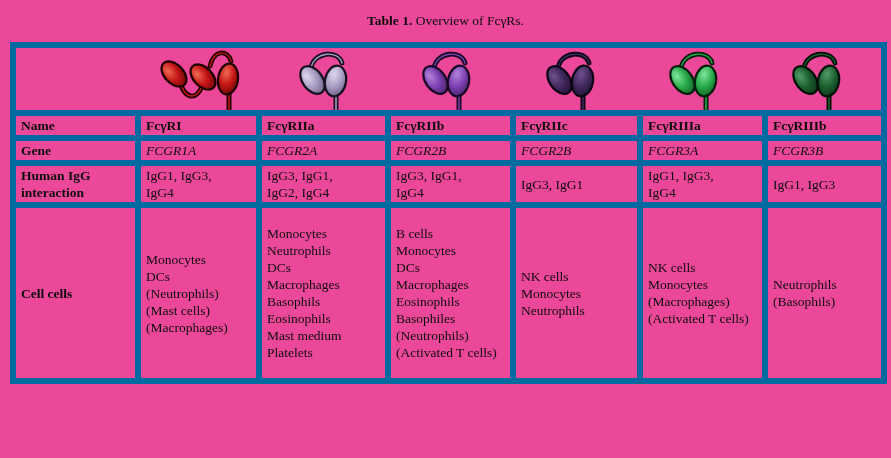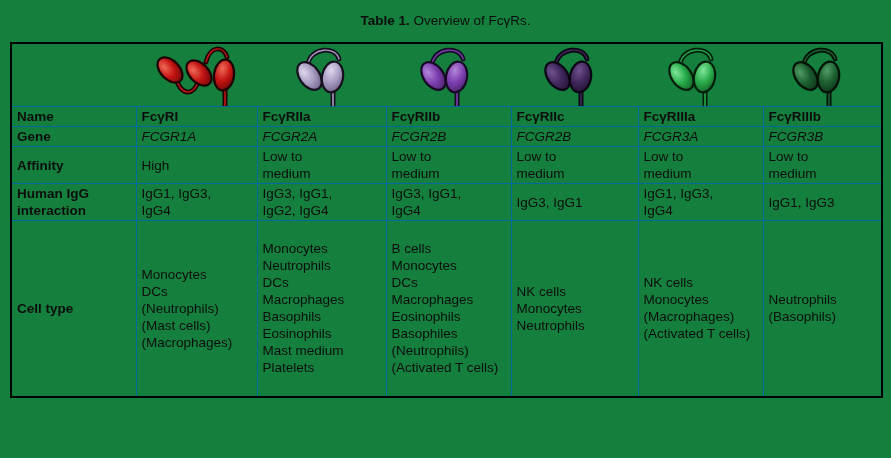--- a/index.html
+++ b/index.html
@@ -1,22 +1,22 @@
 <!DOCTYPE html>
 <html><head>
 <meta charset="utf-8">
 <style>
   html,body{margin:0;padding:0;background:#ffffff;}
-  .page{position:relative;width:891px;height:458px;background:#15803d;overflow:hidden;
-        font-family:Liberation Sans, sans-serif;color:#0d0d0d;}
+  .page{position:relative;width:891px;height:458px;background:#ec4899;overflow:hidden;
+        font-family:Liberation Serif, serif;color:#0d0d0d;}
   .caption{position:absolute;top:13px;left:0;width:100%;text-align:center;font-size:13.5px;}
   .cap-label{font-weight:bold;}
   table.fcgr{position:absolute;left:10px;top:42px;width:871px;border-collapse:collapse;
              border:2px solid #000;table-layout:fixed;font-size:13.5px;line-height:1.26;}
-  table.fcgr td{border:1px solid #0369a1;vertical-align:middle;padding:1px 3px 1px 5px;overflow:hidden;}
+  table.fcgr td{border:6px solid #0369a1;vertical-align:middle;padding:1px 3px 1px 5px;overflow:hidden;}
   td.rowlabel{font-weight:bold;}
   tr.icon-row{height:62px;}
   tr.icon-row td{padding:0;}
   .icon-band{display:flex;height:62px;align-items:flex-end;}
   .icon-spacer{flex:0 0 125px;}
   .icon-slot{flex:1 1 0;display:flex;justify-content:center;align-items:flex-end;height:62px;}
   .icon-slot svg{display:block;}
   tr.row-name{height:18px;}  tr.row-name td{font-weight:bold;}
   tr.row-cd{height:17px;}
   tr.row-gene{height:17px;padding-left:12px;}  tr.row-gene td.value{font-style:italic;}
@@ -194,41 +194,20 @@
           <td class="value">
             <div class="val val-gene">FCGR2B</div>
           </td>
           <td class="value">
             <div class="val val-gene">FCGR3A</div>
           </td>
           <td class="value">
             <div class="val val-gene">FCGR3B</div>
           </td>
         </tr>
-        <tr class="row-affinity">
-          <td class="rowlabel">Affinity</td>
-          <td class="value">
-            <div class="val val-affinity">High</div>
-          </td>
-          <td class="value">
-            <div class="val val-affinity">Low to medium</div>
-          </td>
-          <td class="value">
-            <div class="val val-affinity">Low to medium</div>
-          </td>
-          <td class="value">
-            <div class="val val-affinity">Low to medium</div>
-          </td>
-          <td class="value">
-            <div class="val val-affinity">Low to medium</div>
-          </td>
-          <td class="value">
-            <div class="val val-affinity">Low to medium</div>
-          </td>
-        </tr>
         <tr class="row-igg">
           <td class="rowlabel">Human IgG interaction</td>
           <td class="value">
             <div class="val val-igg">IgG1, IgG3, IgG4</div>
           </td>
           <td class="value">
             <div class="val val-igg">IgG3, IgG1, IgG2, IgG4</div>
           </td>
           <td class="value">
             <div class="val val-igg">IgG3, IgG1, IgG4</div>
@@ -237,21 +216,21 @@
             <div class="val val-igg">IgG3, IgG1</div>
           </td>
           <td class="value">
             <div class="val val-igg">IgG1, IgG3, IgG4</div>
           </td>
           <td class="value">
             <div class="val val-igg">IgG1, IgG3</div>
           </td>
         </tr>
         <tr class="row-cell_types">
-          <td class="rowlabel">Cell type</td>
+          <td class="rowlabel">Cell cells</td>
           <td class="value">
             <div class="ctline">Monocytes</div>
             <div class="ctline">DCs</div>
             <div class="ctline">(Neutrophils)</div>
             <div class="ctline">(Mast cells)</div>
             <div class="ctline">(Macrophages)</div>
           </td>
           <td class="value">
             <div class="ctline">Monocytes</div>
             <div class="ctline">Neutrophils</div>

